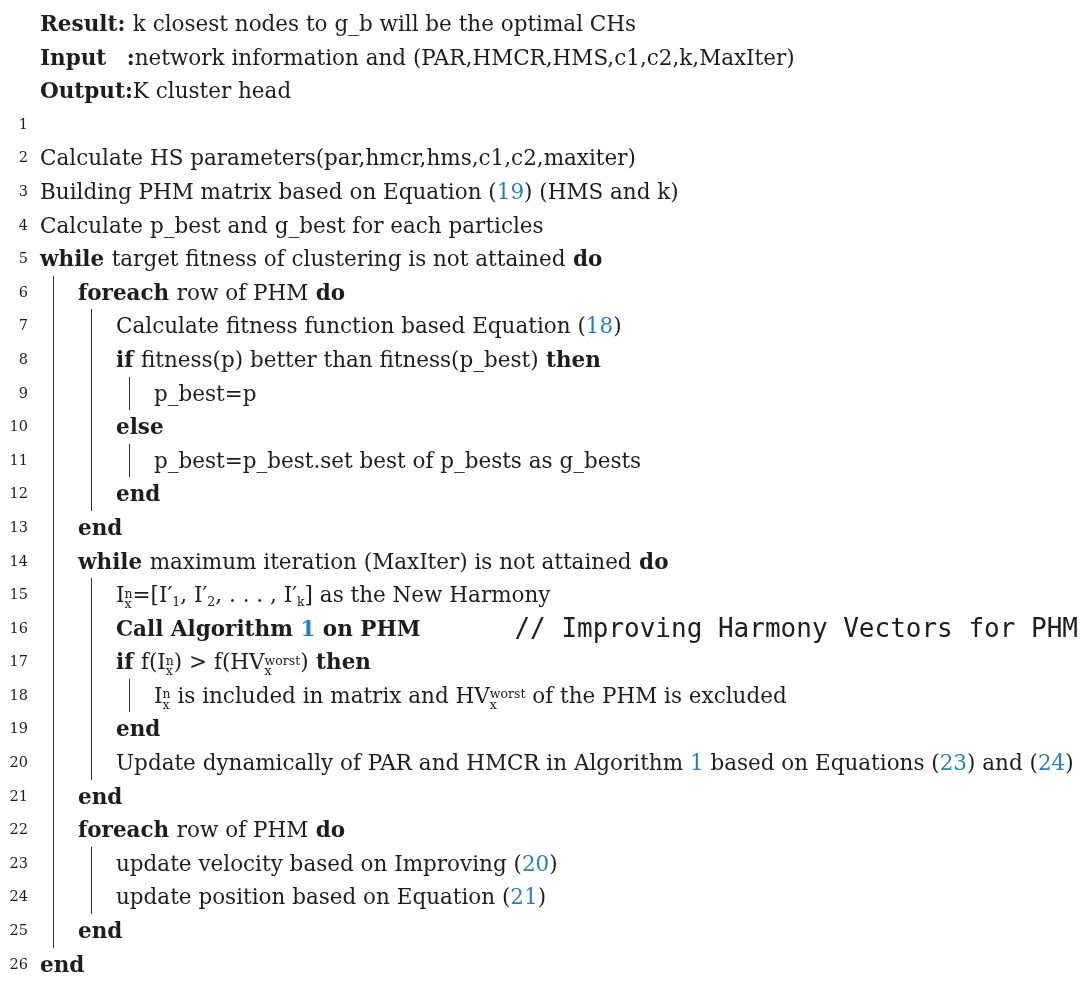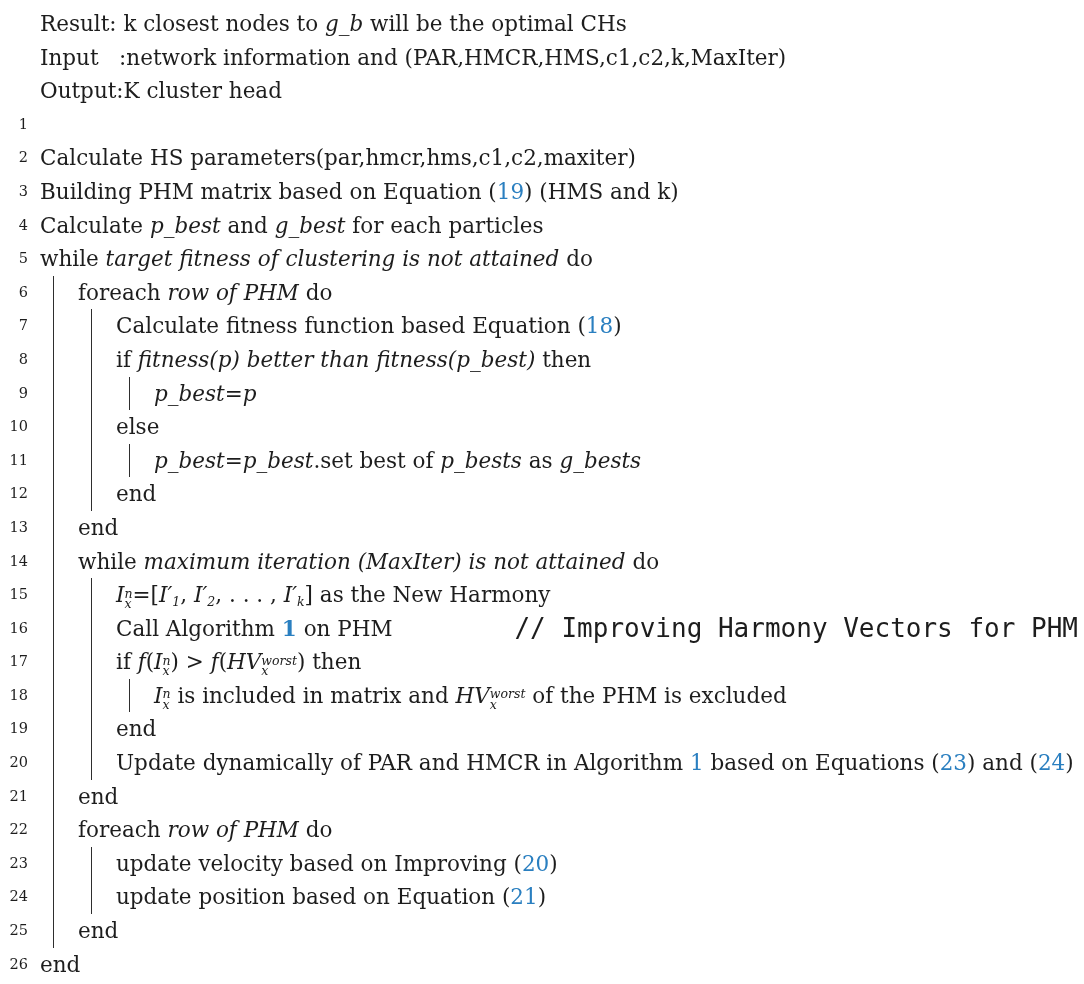--- a/index.html
+++ b/index.html
@@ -32,22 +32,22 @@
     font-size:14.5px;
     line-height:33.6px;
     color:var(--text);
   }
   .blk{
     margin-left:13px;
     border-left:1.6px solid var(--rule);
     padding-left:24px;
   }
   .sg.r{}
-  .sg.b{font-weight:normal;}
-  .sg.i{font-style:italic;}
+  .sg.b{font-weight:bold;}
+  .sg.i{}
   .sg.l{color:var(--link);}
   .sg.lb{color:var(--link);font-weight:bold;}
   .cmt{
     float:right;
     font-family:"DejaVu Sans Mono","Liberation Mono",monospace;
     font-size:26px;
     line-height:33.6px;
     color:var(--text);
   }
   .ss{

